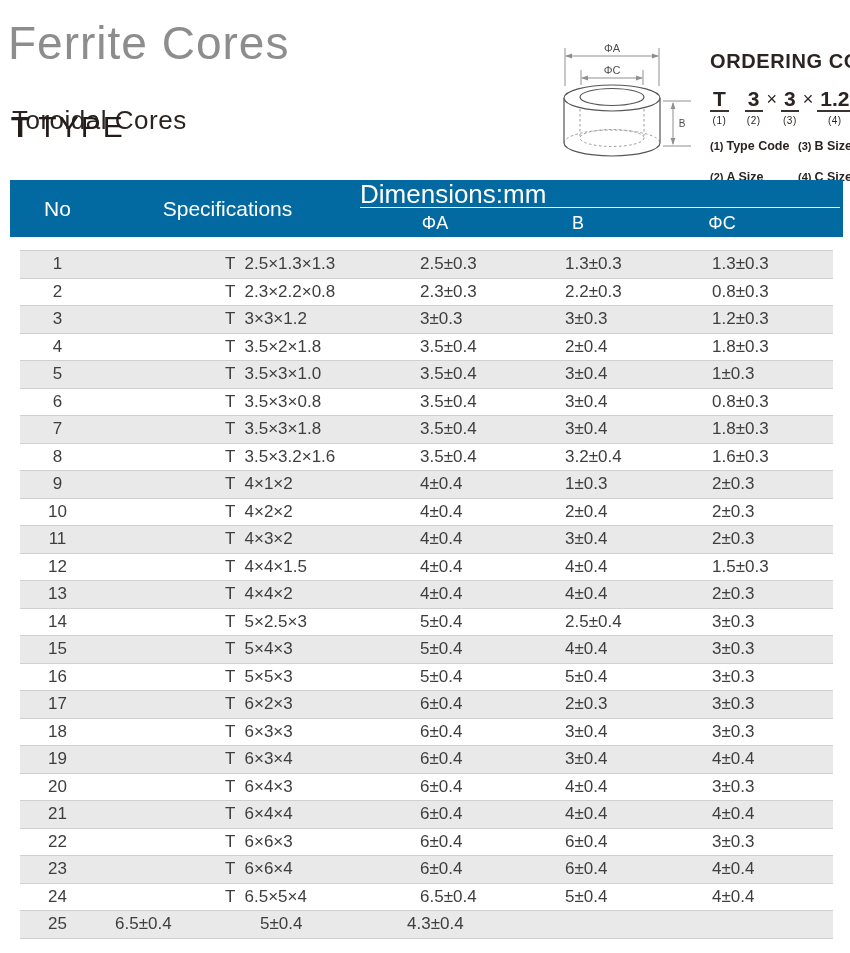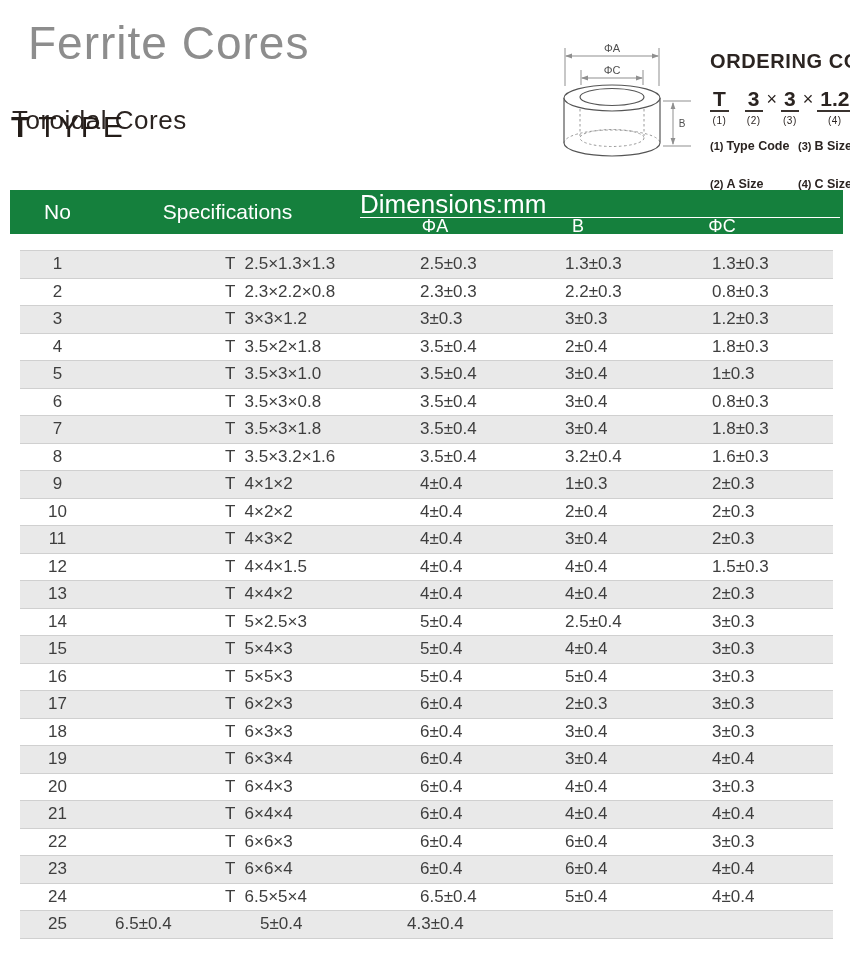--- a/index.html
+++ b/index.html
@@ -1,47 +1,47 @@
 <!DOCTYPE html>
 <html><head>
 <meta charset="utf-8">
 <style>
   html,body{margin:0;padding:0;background:#fff;}
   .page{position:relative;width:850px;height:953px;background:#fff;overflow:hidden;
         font-family:"Liberation Sans","DejaVu Sans",sans-serif;}
 
   
   .main-title{position:absolute;left:8px;top:20px;font-size:46px;line-height:1;
-              color:#8d8d8d;letter-spacing:1px;margin-left:20px;}
+              color:#8d8d8d;letter-spacing:1px;}
   .sub-title{position:absolute;left:12px;top:79px;font-size:26px;line-height:1;
              color:#2a2320;letter-spacing:0.5px;margin-top:28px;}
   .type-line{position:absolute;left:11px;top:112px;font-size:30px;line-height:1;color:#231c18;}
   .type-t{font-weight:bold;margin-right:9px;}
   .type-rest{font-weight:normal;letter-spacing:2px;}
 
   
   .diagram{position:absolute;left:552px;top:22px;width:152px;height:154px;}
   .diagram text{font-family:"Liberation Sans","DejaVu Sans",sans-serif;fill:#4f4f4f;}
 
   
   .ordering{position:absolute;left:710px;top:50px;width:140px;color:#2b2421;}
   .ord-title{font-size:20px;font-weight:bold;letter-spacing:0.6px;white-space:nowrap;}
   .ord-code{display:flex;align-items:flex-start;margin-top:15px;}
   .ord-part{display:inline-flex;flex-direction:column;align-items:center;}
   .ord-part:first-child{margin-right:16px;}
   .ord-part .val{font-size:21px;font-weight:bold;line-height:1.05;padding:0 3px;
                  border-bottom:2px solid #3a332f;}
   .ord-part .idx{font-size:10px;margin-top:3px;letter-spacing:0.5px;}
   .ord-x{font-size:18px;margin:1px 4px 0;font-weight:normal;}
-  .ord-legend{display:grid;grid-template-columns:82px auto;gap:24px 6px;margin-top:13px;
+  .ord-legend{display:grid;grid-template-columns:82px auto;gap:17px 6px;margin-top:13px;
               font-size:12.5px;font-weight:bold;white-space:nowrap;}
   .lg-idx{margin-right:3px;font-size:11px;}
 
   
-  .thead{position:absolute;left:10px;top:190px;width:833px;height:44px;background:#15803d;
+  .thead{position:absolute;left:10px;top:180px;width:833px;height:57px;background:#0369a1;
          color:#fff;display:flex;}
   .h-no{width:95px;display:flex;align-items:center;justify-content:center;font-size:21px;}
   .h-spec{width:245px;display:flex;align-items:center;justify-content:center;font-size:21px;}
   .h-dims{width:480px;margin-left:10px;display:flex;flex-direction:column;}
   .h-dims-title{height:27px;line-height:29px;text-align:left;font-size:26px;
                 border-bottom:1.5px solid #fff;}
   .h-sub{position:relative;flex:1;}
   .h-sub span{position:absolute;top:50%;transform:translate(-50%,-50%);font-size:18px;}
   .h-sub .s-a{left:75px;} .h-sub .s-b{left:218px;} .h-sub .s-c{left:362px;}
 

